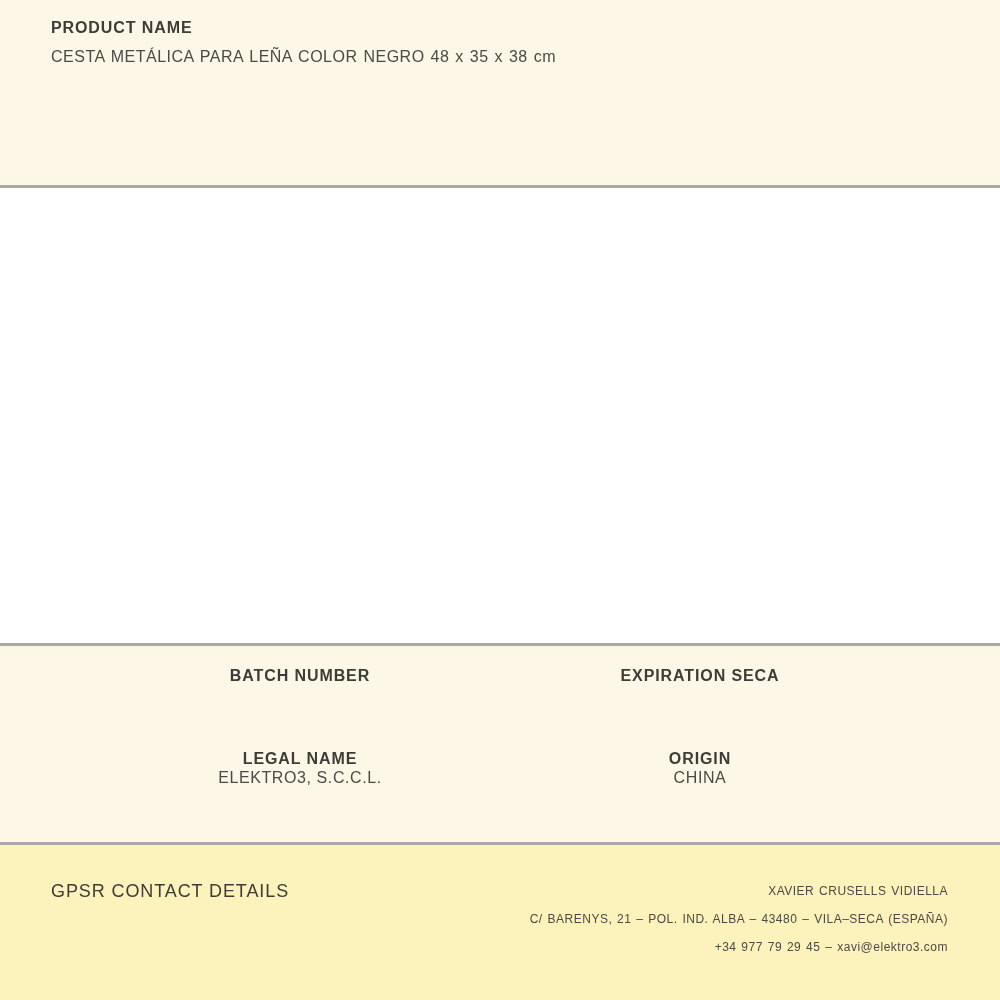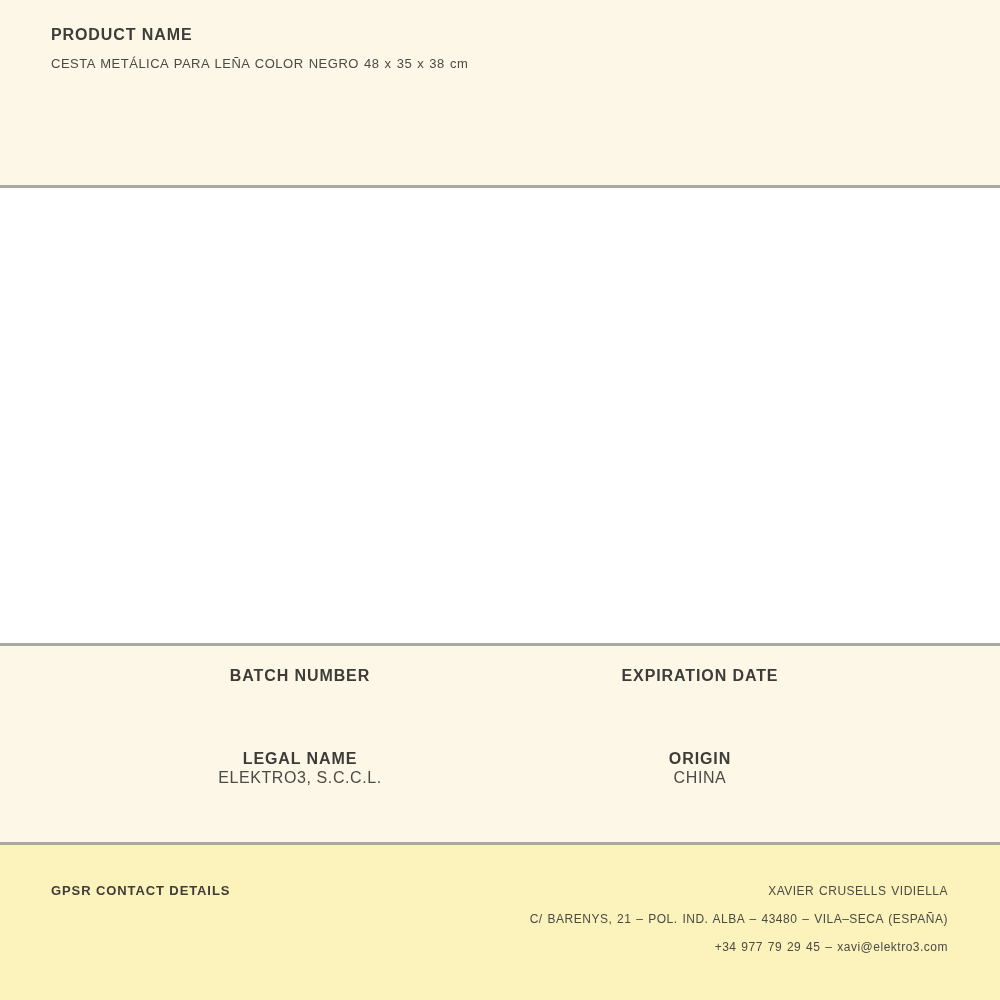--- a/index.html
+++ b/index.html
@@ -18,31 +18,31 @@
   .divider {
     height: 3px;
     background: var(--divider, #A8A8A4);
     flex: 0 0 auto;
   }
   
   .top-section {
     height: 185px;
     flex: 0 0 auto;
     background: var(--cream-bg, #FCF7E6);
-    padding: 25px 51px 0 51px;
+    padding: 18px 51px 0 51px;
   }
   .field-label {
     font-weight: bold;
     font-size: 16px;
     letter-spacing: 0.9px;
     color: var(--heading-text, #3D3C38);
     line-height: 19px;
   }
   .field-value {
-    font-size: 13px;
+    font-size: 16px;
     letter-spacing: 0.5px;
     word-spacing: 1px;
     color: var(--value-text, #4B4A45);
     line-height: 20px;
     margin-top: 10px;
   }
   .field + .field { margin-top: 42px; }
   
   .image-area {
     flex: 1 1 auto;
@@ -82,22 +82,22 @@
   .contact-section {
     height: 155px;
     flex: 0 0 auto;
     background: var(--yellow-bg, #FBF2BC);
     padding: 36px 52px 0 51px;
     display: flex;
     justify-content: space-between;
     align-items: flex-start;
   }
   .contact-label {
-    font-weight: bold;
-    font-size: 13px;
+    font-weight: normal;
+    font-size: 18px;
     letter-spacing: 0.9px;
     color: var(--heading-text, #3D3C38);
     line-height: 20px;
   }
   .contact-block {
     text-align: right;
   }
   .contact-line {
     font-size: 12px;
     letter-spacing: 0.5px;
@@ -124,21 +124,21 @@
   <section class="image-area"></section>
 
   <div class="divider"></div>
 
   <section class="details-section">
     <div class="details-row">
       <div class="details-col">
         <div class="details-label">BATCH NUMBER</div>
       </div>
       <div class="details-col">
-        <div class="details-label">EXPIRATION DATE</div>
+        <div class="details-label">EXPIRATION SECA</div>
       </div>
     </div>
     <div class="details-row">
       <div class="details-col">
         <div class="details-label">LEGAL NAME</div>
         <div class="details-value">ELEKTRO3, S.C.C.L.</div>
       </div>
       <div class="details-col">
         <div class="details-label">ORIGIN</div>
         <div class="details-value">CHINA</div>

